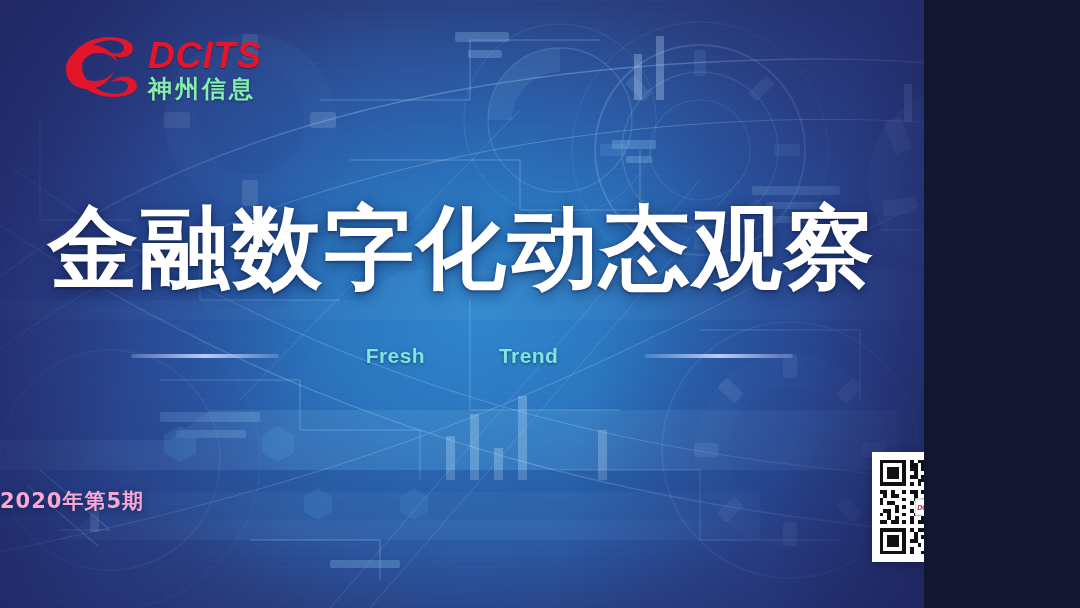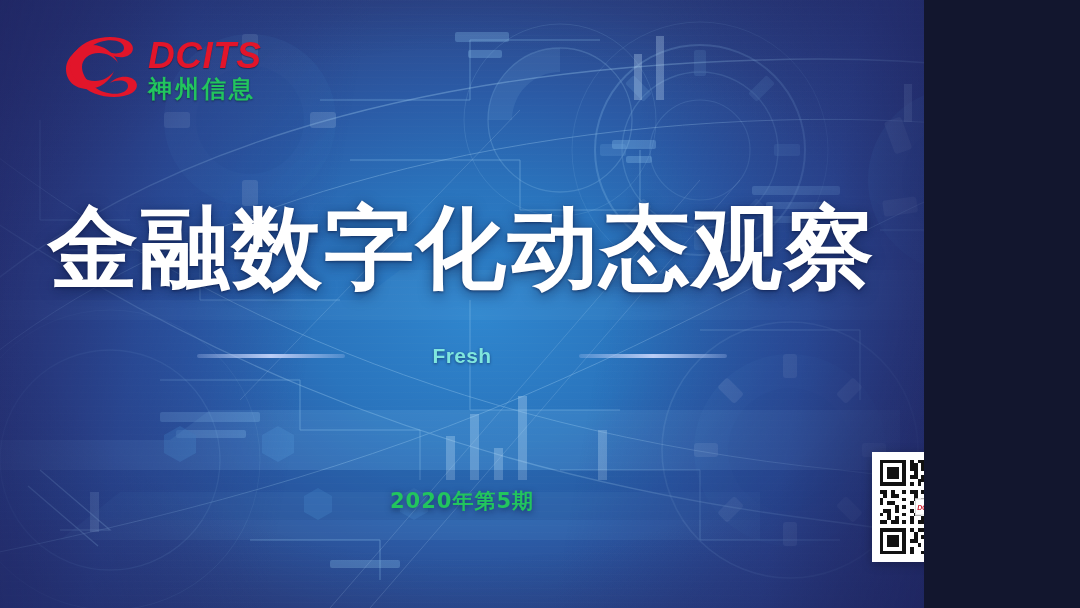--- a/index.html
+++ b/index.html
@@ -63,21 +63,21 @@
     letter-spacing: 0.5px;
     color: #e2152a;
     line-height: 1.02;
     text-shadow: 0 1px 1px rgba(0,0,0,0.35);
   }
   .logo-cn {
     font-family: "DejaVu Sans", "Liberation Sans", sans-serif;
     font-size: 24px;
     font-weight: bold;
     letter-spacing: 3px;
-    color: #22c55e;
+    color: #86efac;
     line-height: 1.15;
     margin-top: 1px;
     text-shadow: 0 1px 2px rgba(0,0,0,0.4);
   }
 
   
   .title {
     position: absolute;
     left: 0; right: 0;
     top: 186px;
@@ -119,25 +119,25 @@
     letter-spacing: 0.4px;
     padding: 0 29px;
     text-shadow: 0 1px 3px rgba(8,24,60,0.55);
   }
 
   
   .issue {
     position: absolute;
     left: 0; right: 0;
     top: 487px;
-    text-align: center;
+    text-align: left;
     font-family: "DejaVu Sans", "Liberation Sans", sans-serif;
     font-size: 21px;
     font-weight: bold;
-    color: #22c55e;
+    color: #f9a8d4;
     letter-spacing: 1px;
     text-shadow: 0 2px 6px rgba(8,24,60,0.6);
   }
 
   
   .qr {
     position: absolute;
     left: 872px; top: 452px;
     width: 110px; height: 110px;
     background: #ffffff;
@@ -349,20 +349,21 @@
       <div class="logo-word">DCITS</div>
       <div class="logo-cn">神州信息</div>
     </div>
   </div>
 
   <div class="title">金融数字化动态观察</div>
 
   <div class="tagrow">
     <div class="tag-rule left"></div>
     <div class="tag-word">Fresh</div>
+    <div class="tag-word">Trend</div>
     <div class="tag-rule right"></div>
   </div>
 
   <div class="issue">2020年第5期</div>
 
   <div class="qr">
     <svg viewBox="0 0 29 29" shape-rendering="crispEdges" xmlns="http://www.w3.org/2000/svg">
       <rect width="29" height="29" fill="#ffffff"></rect>
       <g fill="#111111">
 

